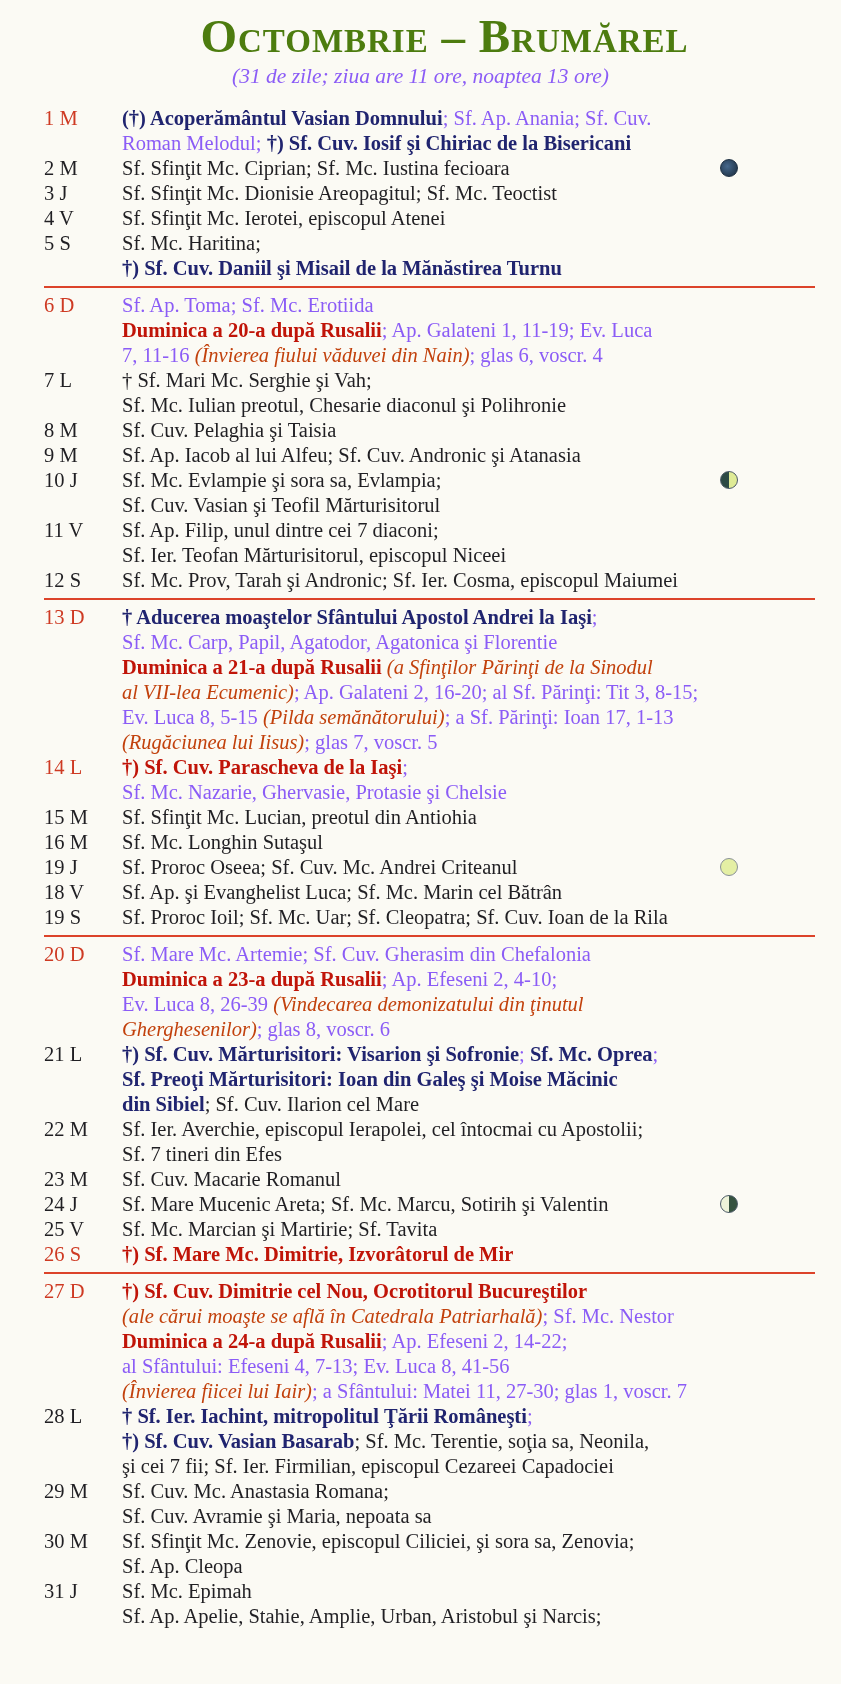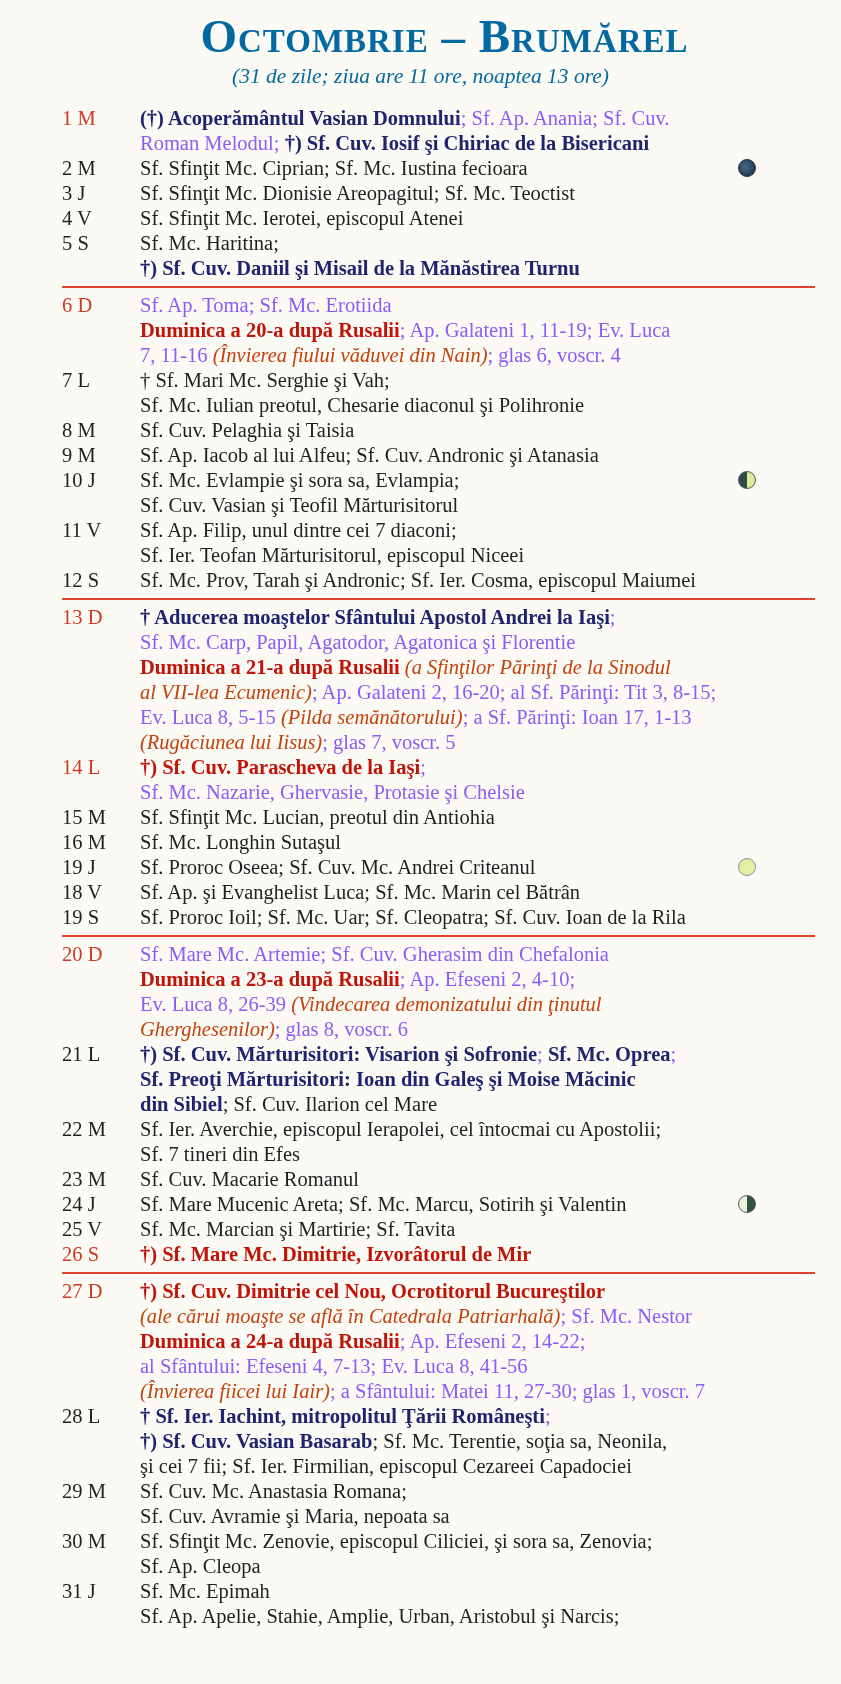--- a/index.html
+++ b/index.html
@@ -10,32 +10,32 @@
     overflow:hidden;
   }
   .page{position:relative;width:841px;height:1684px;}
   .header{padding-top:12px;text-align:center;}
   .title{
     font-variant:small-caps;
     font-weight:bold;
     font-size:47px;
     line-height:1.05;
     letter-spacing:1px;
-    color:#0369a1;
+    color:#4d7c0f;
     margin-left:48px;
   }
   .subtitle{
     font-style:italic;
     font-size:21.5px;
     margin-top:3px;
-    color:#0369a1;
+    color:#8b5cf6;
   }
   .calendar{
     margin-top:17px;
-    padding-left:62px;
+    padding-left:44px;
     padding-right:26px;
   }
   .day-row{position:relative;display:flex;align-items:flex-start;}
   .day-label{
     flex:0 0 78px;width:78px;
     font-size:20.5px;line-height:25px;
     color:#201f23;white-space:nowrap;
   }
   .day-label.red{color:#ce3a23;}
   .day-content{flex:1;font-size:20.5px;line-height:25px;}

